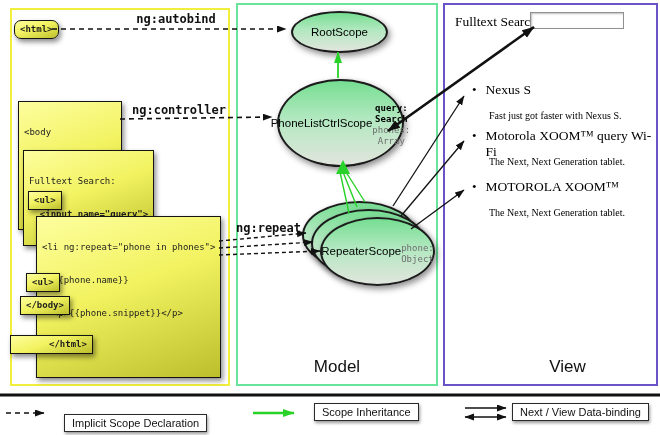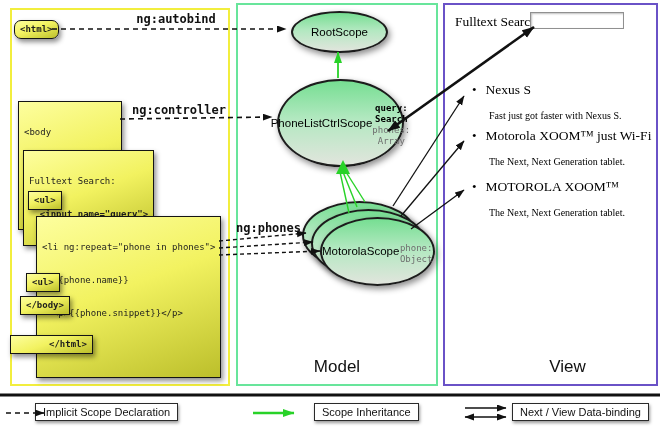--- a/index.html
+++ b/index.html
@@ -53,21 +53,21 @@
   .serif{font-family:"Liberation Serif",serif;}
   .view-search-label{position:absolute;left:455px;top:14px;font-size:13.5px;color:#000;}
   .view-search-input{position:absolute;left:530px;top:12px;width:88px;height:15px;
        border:1px solid #909090;box-shadow:inset 1px 1px 2px rgba(0,0,0,.25);font-size:11px;padding:0 2px;}
   .v-item{position:absolute;left:472px;display:flex;gap:9px;font-size:13.5px;color:#000;}
   .v-snip{position:absolute;left:489px;font-size:10px;color:#000;}
   .bullet{font-size:13px;}
 
   .legend-box{position:absolute;top:403px;z-index:20;background:#fff;border:1.5px solid #2a2a2a;
       box-shadow:1px 2px 3px rgba(0,0,0,.4);padding:2px 7px;font-size:11px;color:#111;white-space:nowrap;}
-  .lg-implicit{left:35px;}
+  .lg-implicit{left:64px;margin-top:11px;}
   .lg-inherit{left:302px;margin-left:12px;}
   .lg-binding{left:512px;}
 
   svg.overlay{position:absolute;left:0;top:0;z-index:40;pointer-events:none;}
 </style>
 </head>
 <body>
 
 <div class="canvas">
 
@@ -133,58 +133,58 @@
     <div>  &lt;p&gt;{{phone.snippet}}&lt;/p&gt;</div>
     <div>&lt;/li&gt;</div>
   </div>
 
   <div class="code-box bx-ul2"><div>&lt;ul&gt;</div></div>
   <div class="code-box bx-bodyc"><div>&lt;/body&gt;</div></div>
   <div class="code-box bx-htmlc"><div>&lt;/html&gt;</div></div>
 
   <div class="arrow-label lbl-autobind">ng:autobind</div>
   <div class="arrow-label lbl-controller">ng:controller</div>
-  <div class="arrow-label lbl-repeat">ng:phones</div>
+  <div class="arrow-label lbl-repeat">ng:repeat</div>
 
   <div class="ellipse el-root">
     <div>Root</div>
     <div>Scope</div>
   </div>
 
   <div class="ellipse el-phonelist">
     <div>PhoneListCtrl</div>
     <div>Scope</div>
     <div class="props">
       <div class="prop-strong">query: Search</div>
       <div class="prop-muted">phones: Array</div>
     </div>
   </div>
 
   <div class="ellipse el-rep-back"></div>
   <div class="ellipse el-rep-mid"></div>
   <div class="ellipse el-rep-front">
-    <div>Motorola</div>
+    <div>Repeater</div>
     <div>Scope</div>
     <div class="props">
       <div class="prop-muted">phone: Object</div>
     </div>
   </div>
 
   <div class="serif view-search-label">Fulltext Search:</div>
   <input class="view-search-input" type="text" value="" style="">
 
   <div class="serif v-item" style="top:82px">
     <span class="bullet">•</span>
     <span>Nexus S</span>
   </div>
   <div class="serif v-snip" style="top:110px">Fast just got faster with Nexus S.</div>
 
   <div class="serif v-item" style="top:128px">
     <span class="bullet">•</span>
-    <span>Motorola XOOM™ just Wi-Fi</span>
+    <span>Motorola XOOM™ query Wi-Fi</span>
   </div>
   <div class="serif v-snip" style="top:156px">The Next, Next Generation tablet.</div>
 
   <div class="serif v-item" style="top:179px">
     <span class="bullet">•</span>
     <span>MOTOROLA XOOM™</span>
   </div>
   <div class="serif v-snip" style="top:207px">The Next, Next Generation tablet.</div>
 
   <div class="col-title t-template">Template</div>

